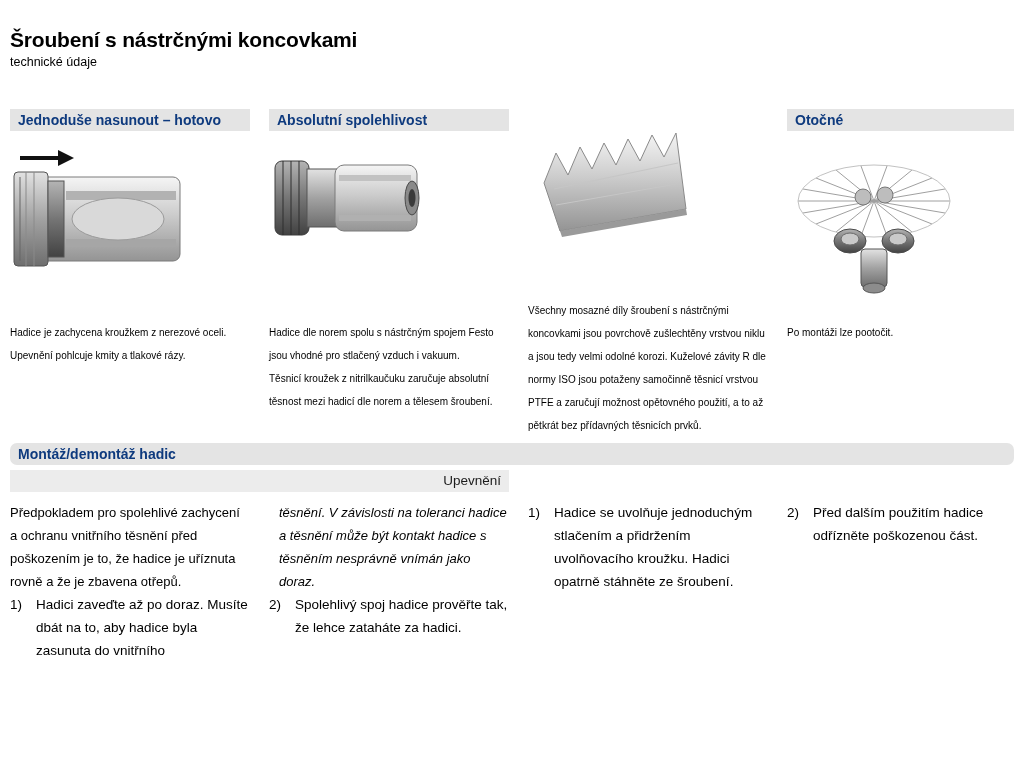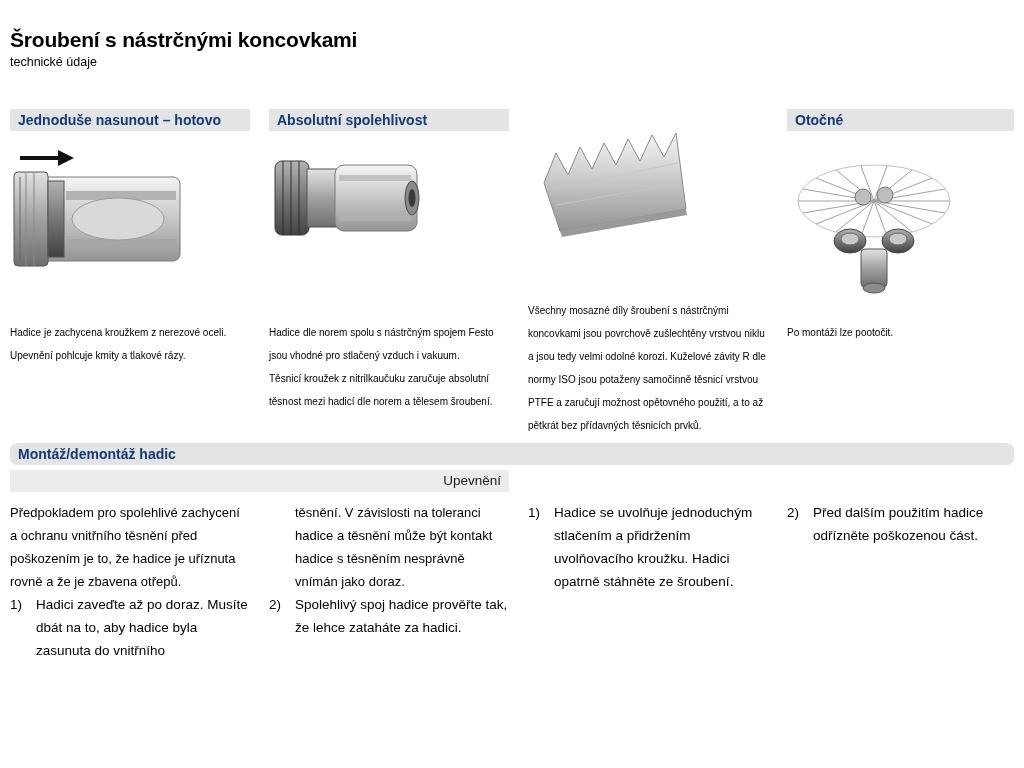--- a/index.html
+++ b/index.html
@@ -47,21 +47,21 @@
     text-align: right;
   }
   .bottom-grid {
     margin-top: 9px;
     display: grid;
     grid-template-columns: 240px 240px 240px 227px;
     column-gap: 19px;
     align-items: start;
   }
   .bcol p { font-size: 13px; line-height: 23px; margin: 0; }
-  .bcol .cont { margin-left: 26px; }
+  .bcol .cont { margin-left: 10px; font-style: italic; }
   .num-item { display: flex; font-size: 13.5px; line-height: 23px; }
   .num { width: 26px; flex: none; }
   .itext { flex: 1; }
 
   svg { display: block; }
 </style>
 </head>
 <body>
 
 <svg width="0" height="0" style="position:absolute">

